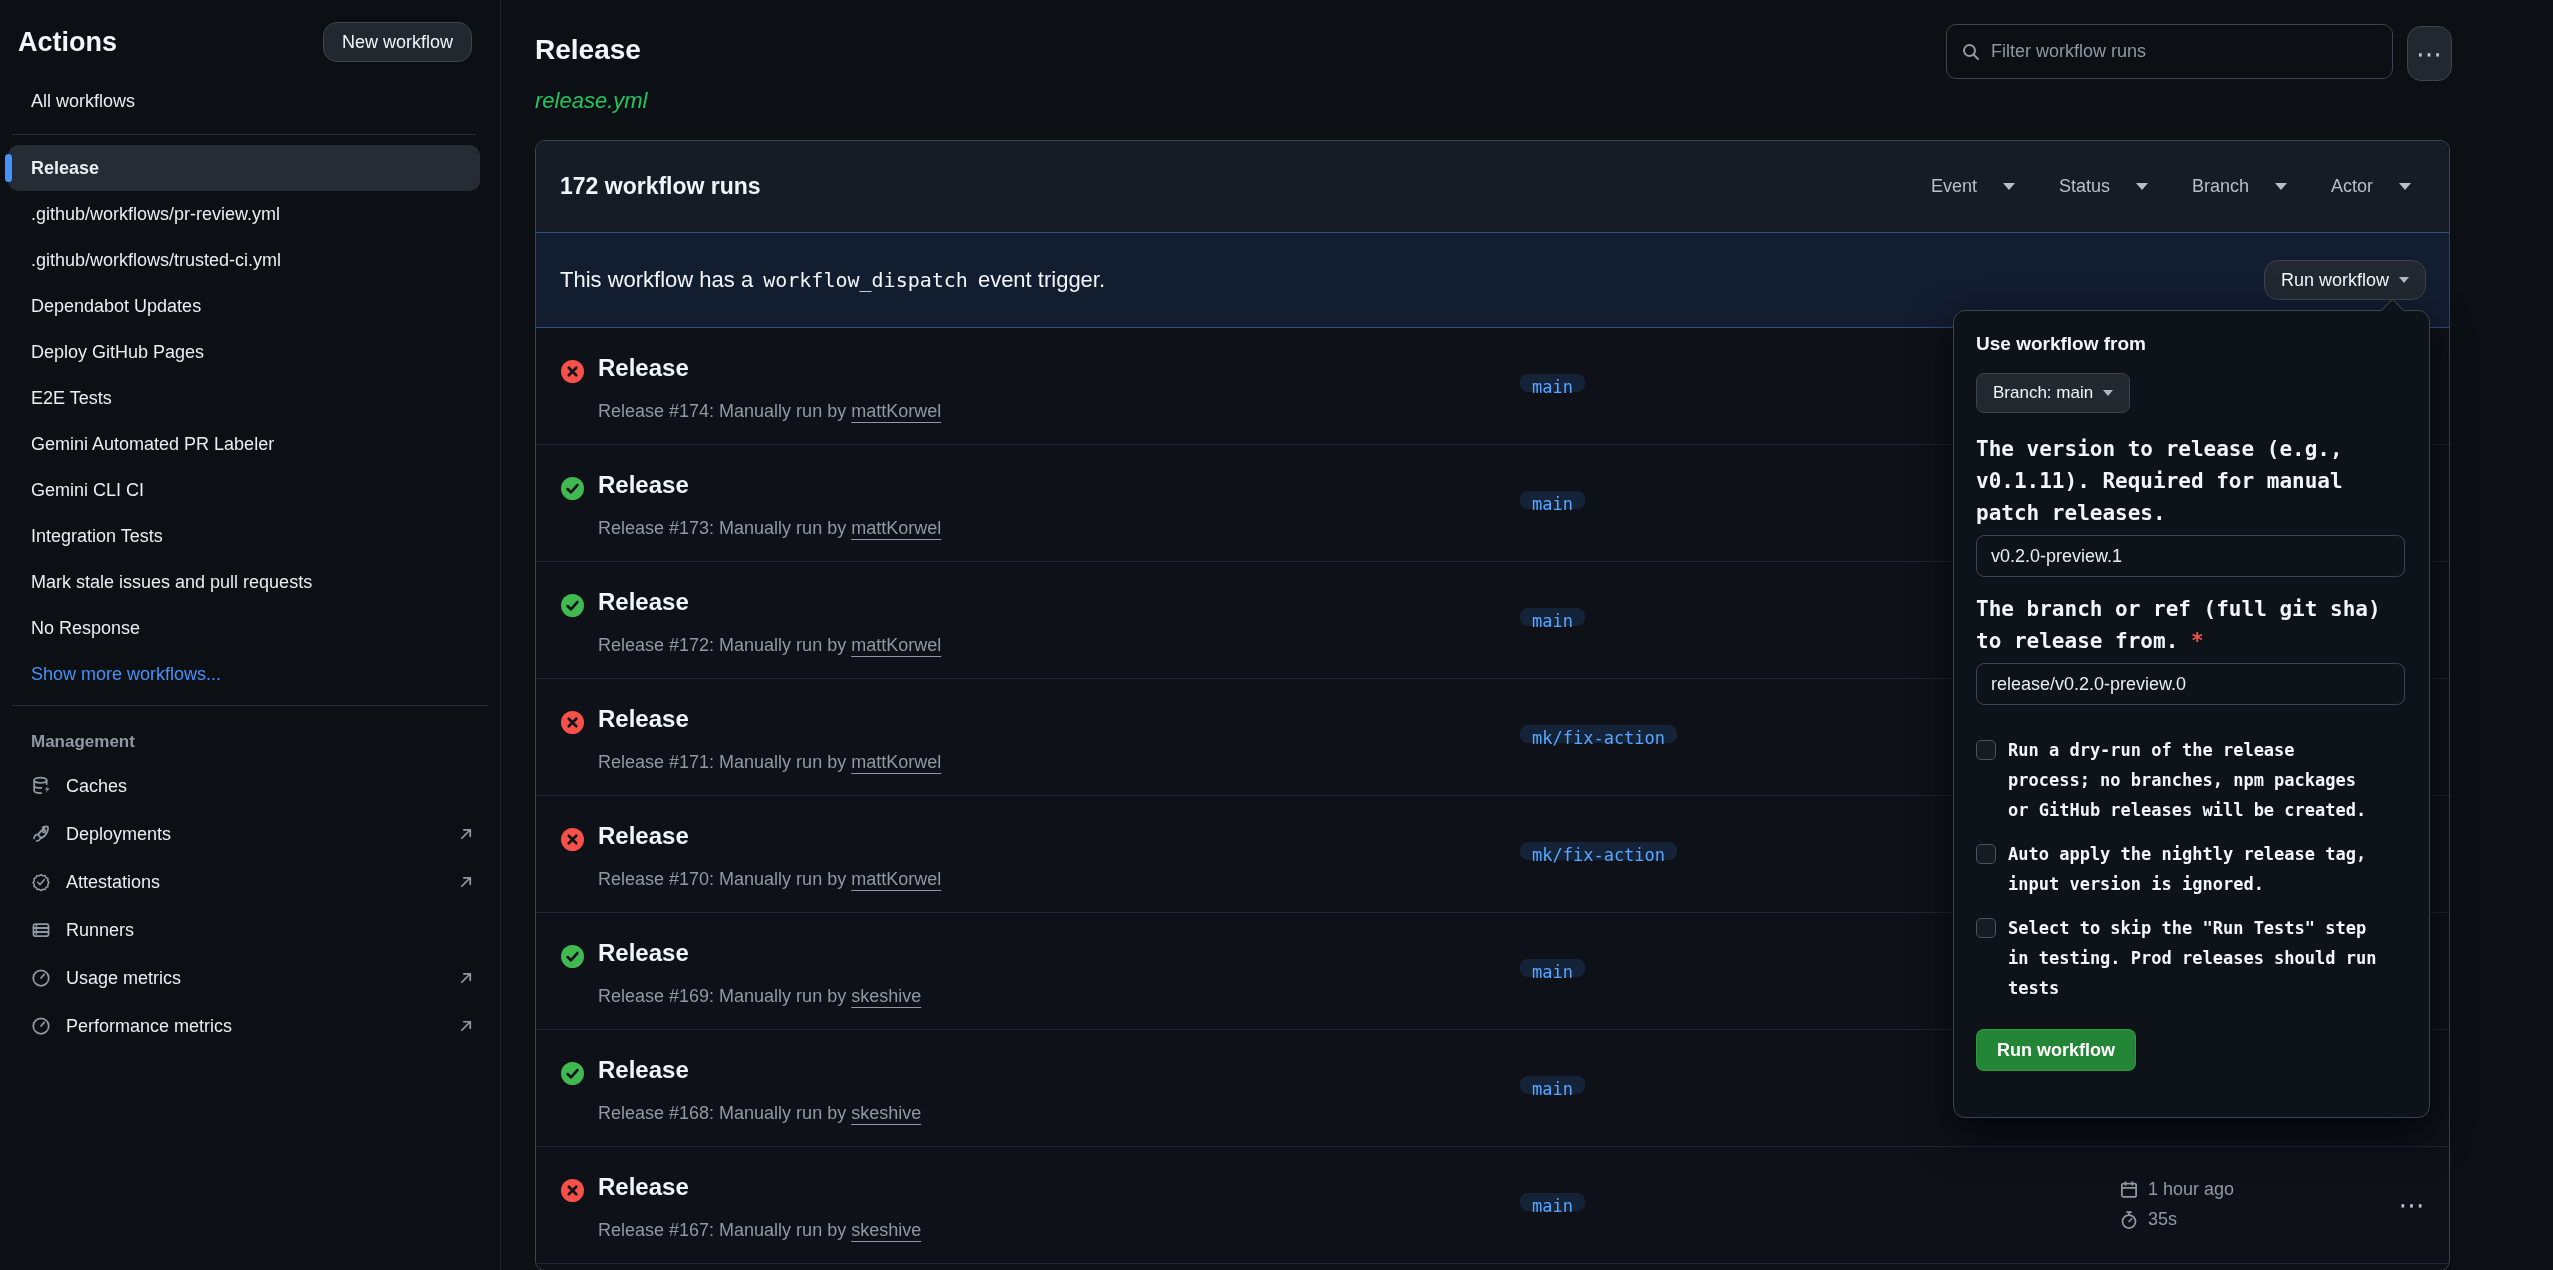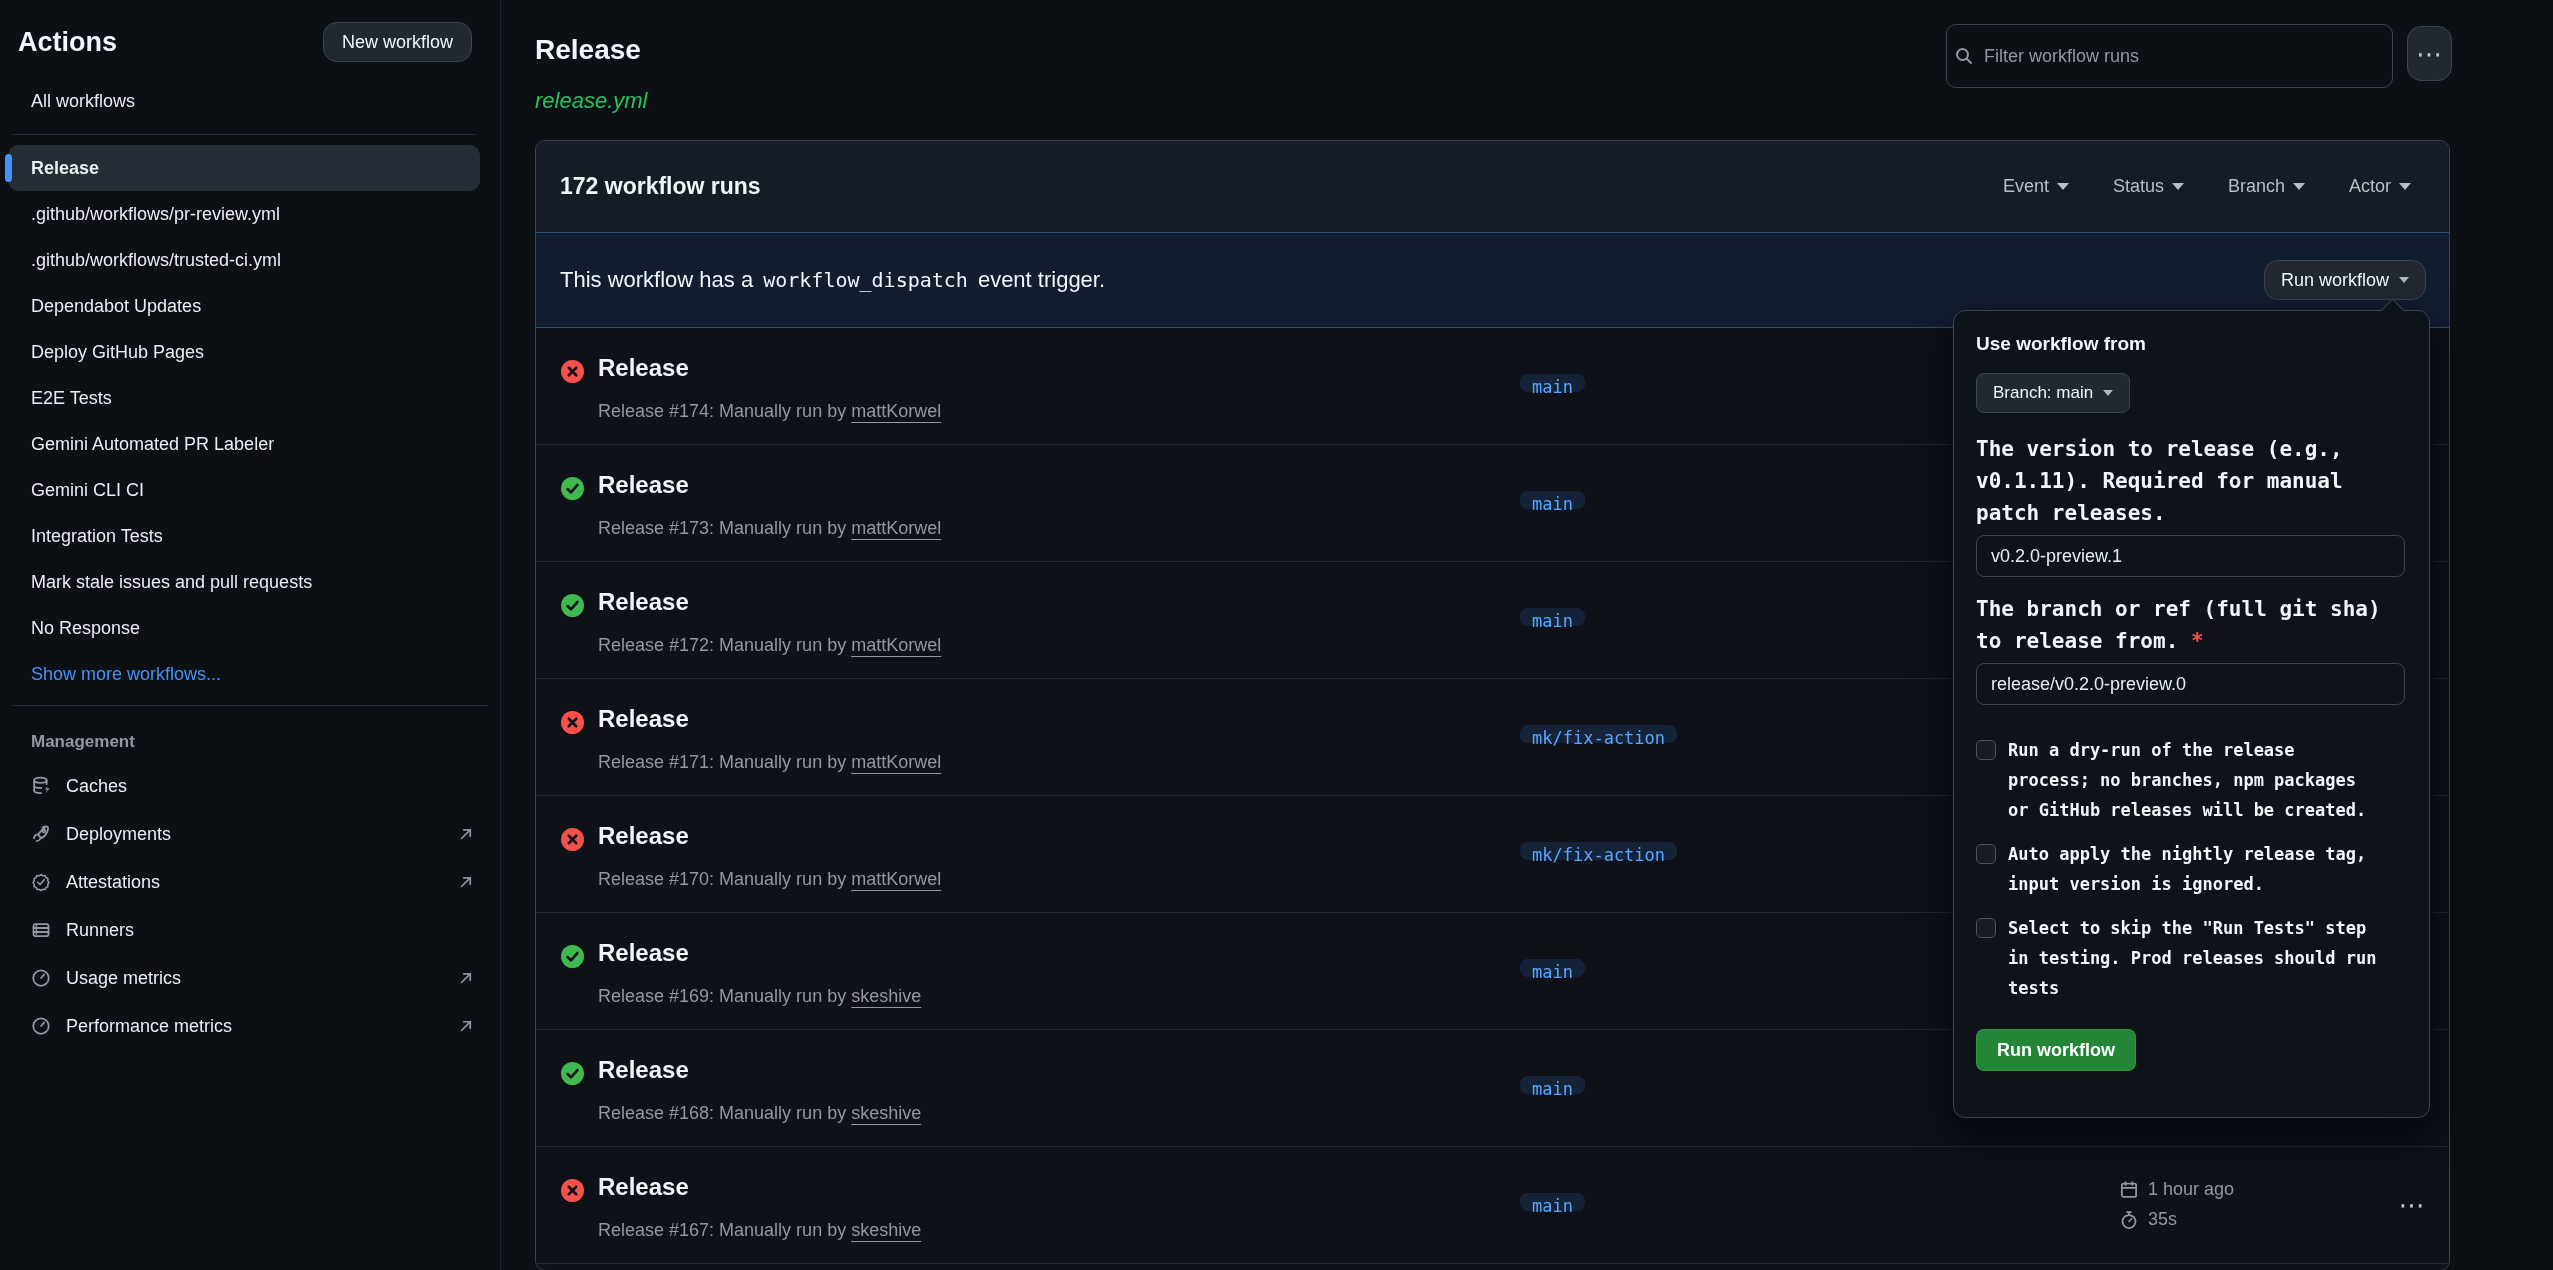--- a/index.html
+++ b/index.html
@@ -35,38 +35,38 @@
   .mgmt-item { height:48px; display:flex; align-items:center; gap:15px;
                padding:0 24px 0 31px; font-size:18px; color:#e9eef4; cursor:pointer; }
   .mgmt-item .micon { color:#9198a1; flex:none; }
   .mgmt-item .spacer { flex:1; }
   .mgmt-item .ext { color:#9198a1; flex:none; }
 
   
   .page-title { position:absolute; left:535px; top:34px; font-size:28px; font-weight:700; }
   .file-link { position:absolute; left:535px; top:88px; font-size:22px; color:#22c55e;
                text-decoration:none; cursor:pointer;font-style:italic; }
-  .filter-box { position:absolute; left:1946px; top:24px; width:447px; height:64px;
+  .filter-box { position:absolute; left:1946px; top:24px; width:447px; height:55px;
                 border:1px solid #3d444d; border-radius:10px; display:flex; align-items:center;
-                padding:0 7px; gap:10px; background:#0c0f14; }
+                padding:0 14px; gap:10px; background:#0c0f14; }
   .filter-box input { flex:1; background:transparent; border:none; outline:none;
                 color:#f0f6fc; font-size:18px; font-family:inherit; }
   .filter-box input::placeholder { color:#9198a1; }
   .hdr-kebab { position:absolute; left:2407px; top:26px; width:45px; height:55px;
                justify-content:center; font-size:24px; color:#d7dde3; letter-spacing:2px; }
   .dots { color:#bfc6cd; font-size:26px; line-height:1; letter-spacing:1px; }
 
   
   .card { position:absolute; left:535px; top:140px; width:1915px; height:1131px;
           border:1px solid #3d444d; border-radius:10px; background:#0e1218; overflow:hidden; }
   .card-header { height:91px; background:#161c26; display:flex; align-items:center;
                  padding:0 38px 0 24px; }
   .runs-count { font-size:23px; font-weight:700; }
   .hdr-filters { margin-left:auto; display:flex; gap:44px; }
-  .filter-dd { display:flex; align-items:center; gap:8px; color:#b7bfc8; font-size:18px; cursor:pointer; }
+  .filter-dd { display:flex; align-items:center; gap:26px; color:#b7bfc8; font-size:18px; cursor:pointer; }
   .caret { width:0; height:0; border-left:6px solid transparent; border-right:6px solid transparent;
            border-top:7px solid currentColor; display:inline-block; }
   .banner { height:96px; background:#131d30; border-top:1px solid #2f4e80; border-bottom:1px solid #2f4e80;
             display:flex; align-items:center; padding:0 23px 0 24px; font-size:22px; }
   .banner code { font-family:"DejaVu Sans Mono", monospace; font-size:20px; padding:0 10px; }
   .banner .run-btn { margin-left:auto; height:40px; padding:0 16px; font-size:18px; }
   .banner .run-btn .caret { border-top-width:6px; border-left-width:5px; border-right-width:5px; color:#aeb6bf; }
 
   
   .run-row { height:117px; border-bottom:1px solid #212830; position:relative; }

